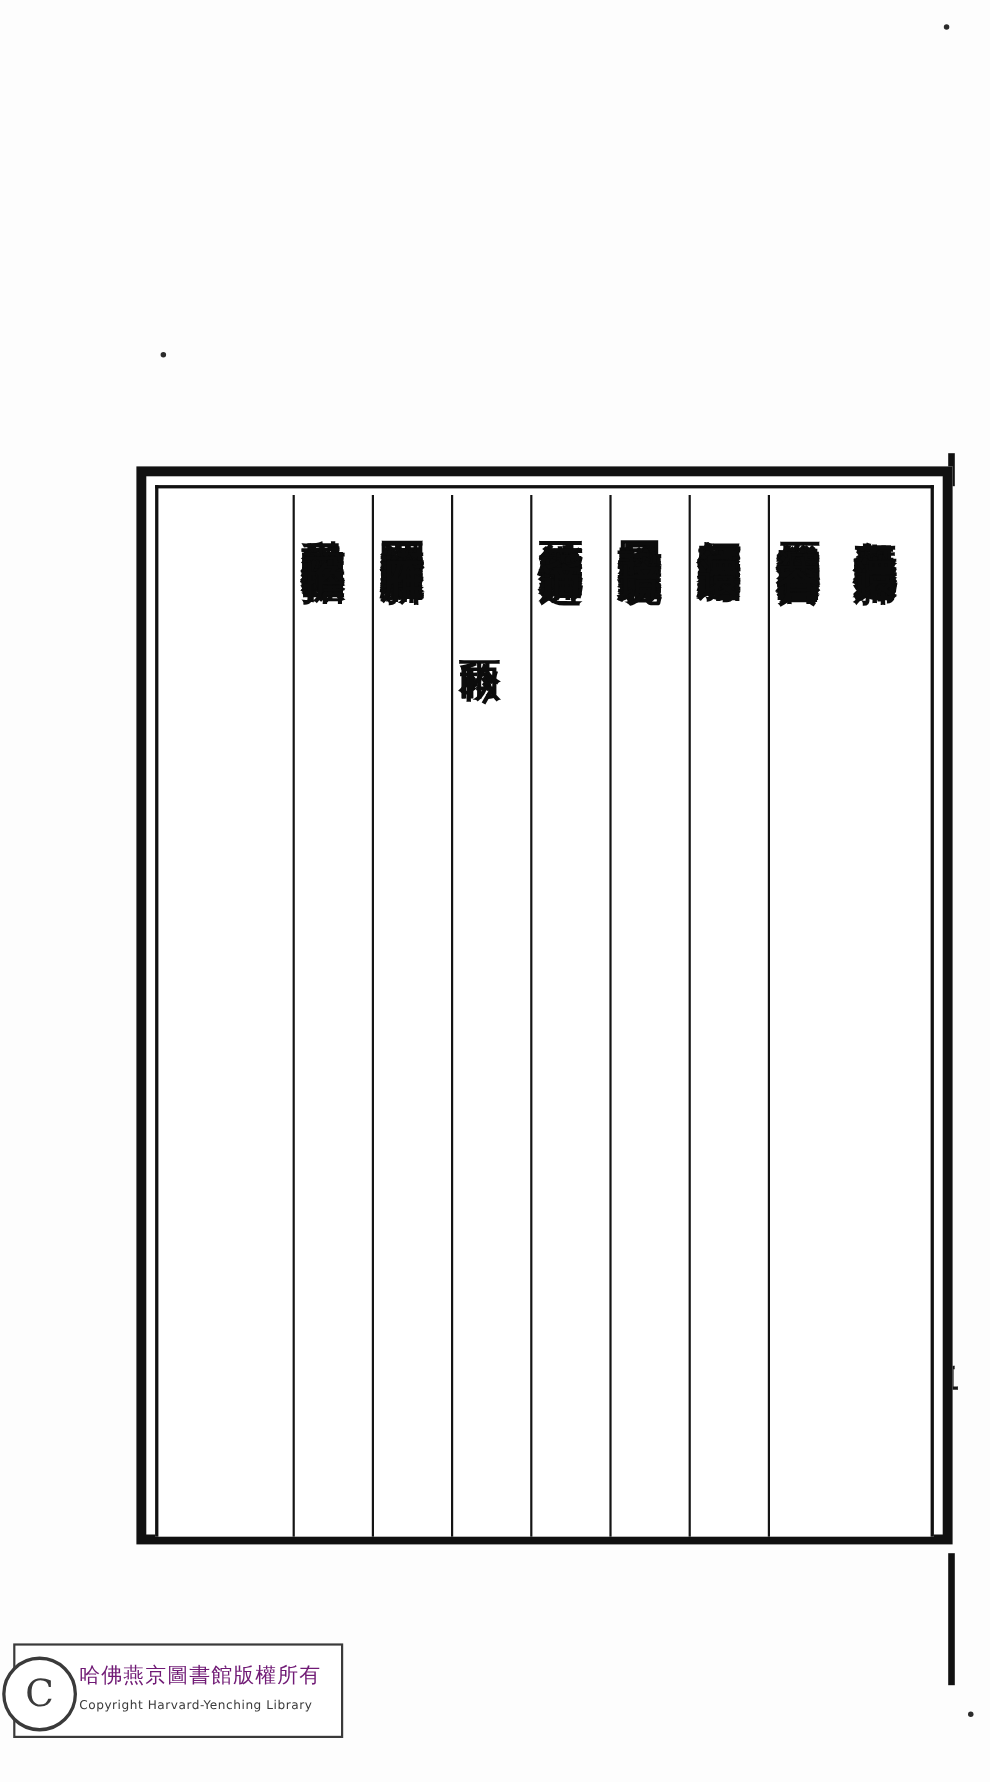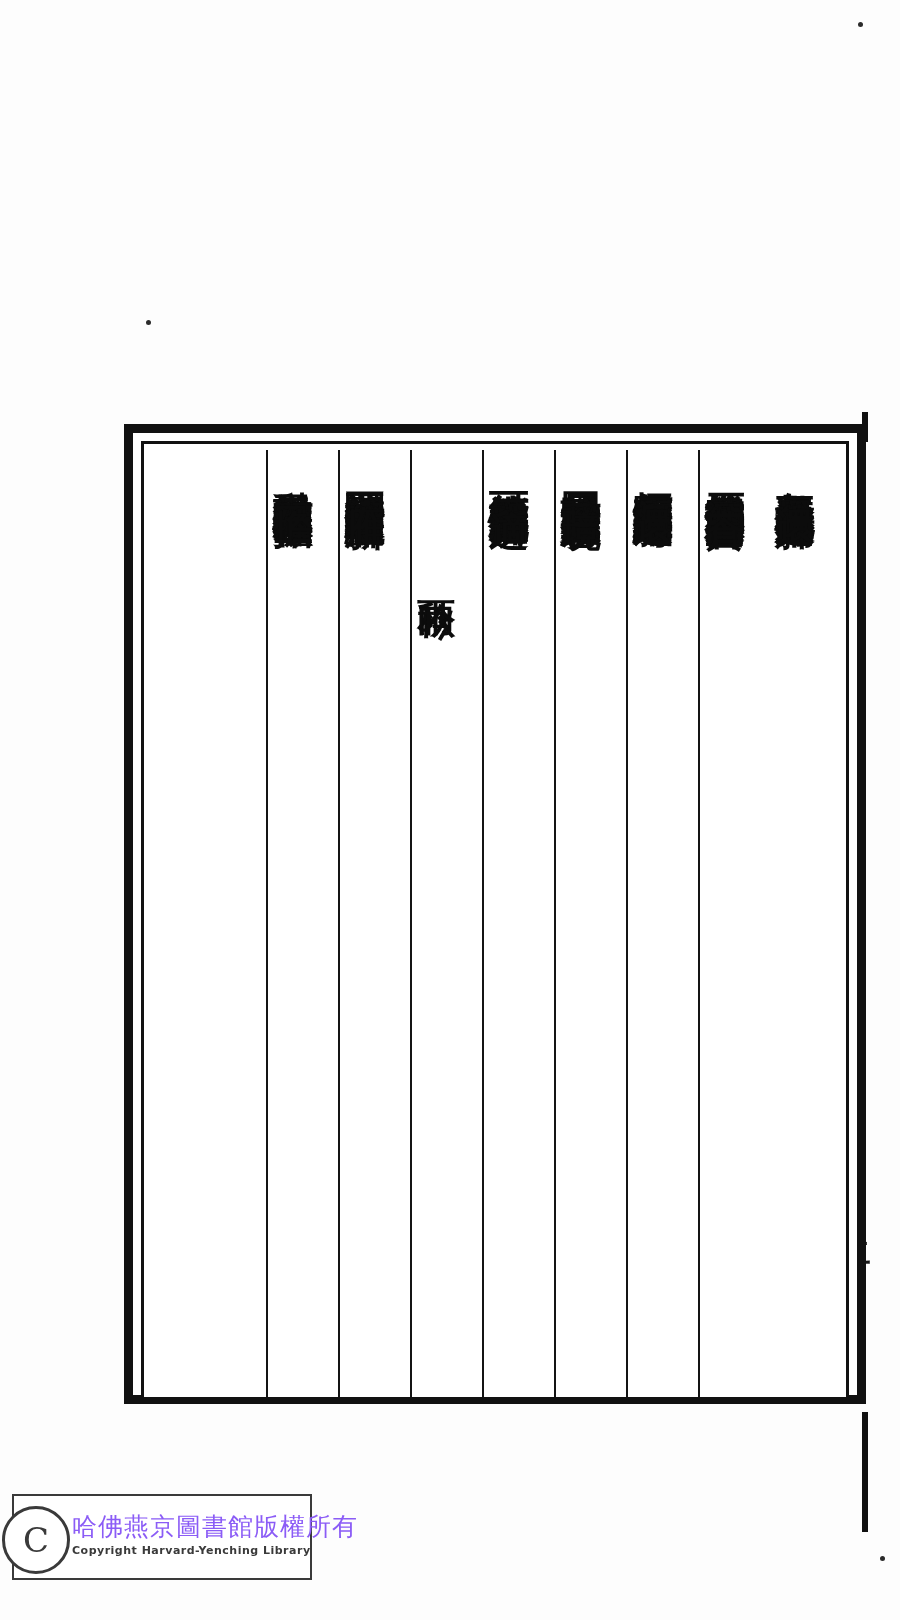--- a/index.html
+++ b/index.html
@@ -178,36 +178,35 @@
     align-items: center;
     justify-content: center;
     font-family: "DejaVu Serif", serif;
     font-size: 34px;
     color: #3a3a3a;
   }
   .stamp-cn {
     position: absolute;
     left: 58px;
     top: 14px;
-    font-size: 25px;
+    font-size: 19px;
     letter-spacing: 1px;
-    color: #8b5cf6;
+    color: #701a75;
     font-family: "DejaVu Sans", sans-serif;
     white-space: nowrap;
   }
   .stamp-en {
     position: absolute;
     left: 58px;
     top: 48px;
     font-size: 11px;
     letter-spacing: .5px;
     color: #3a3a3a;
     font-family: "DejaVu Sans", sans-serif;
     white-space: nowrap;
-    font-weight: bold;
   }
 </style>
 </head>
 <body>
 
 <div class="scan">
 
   <div class="speck" style="left:146px; top:320px; width:5px; height:5px;"></div>
   <div class="speck" style="left:858px; top:22px; width:5px; height:5px;"></div>
   <div class="speck" style="left:880px; top:1556px; width:5px; height:5px;"></div>

